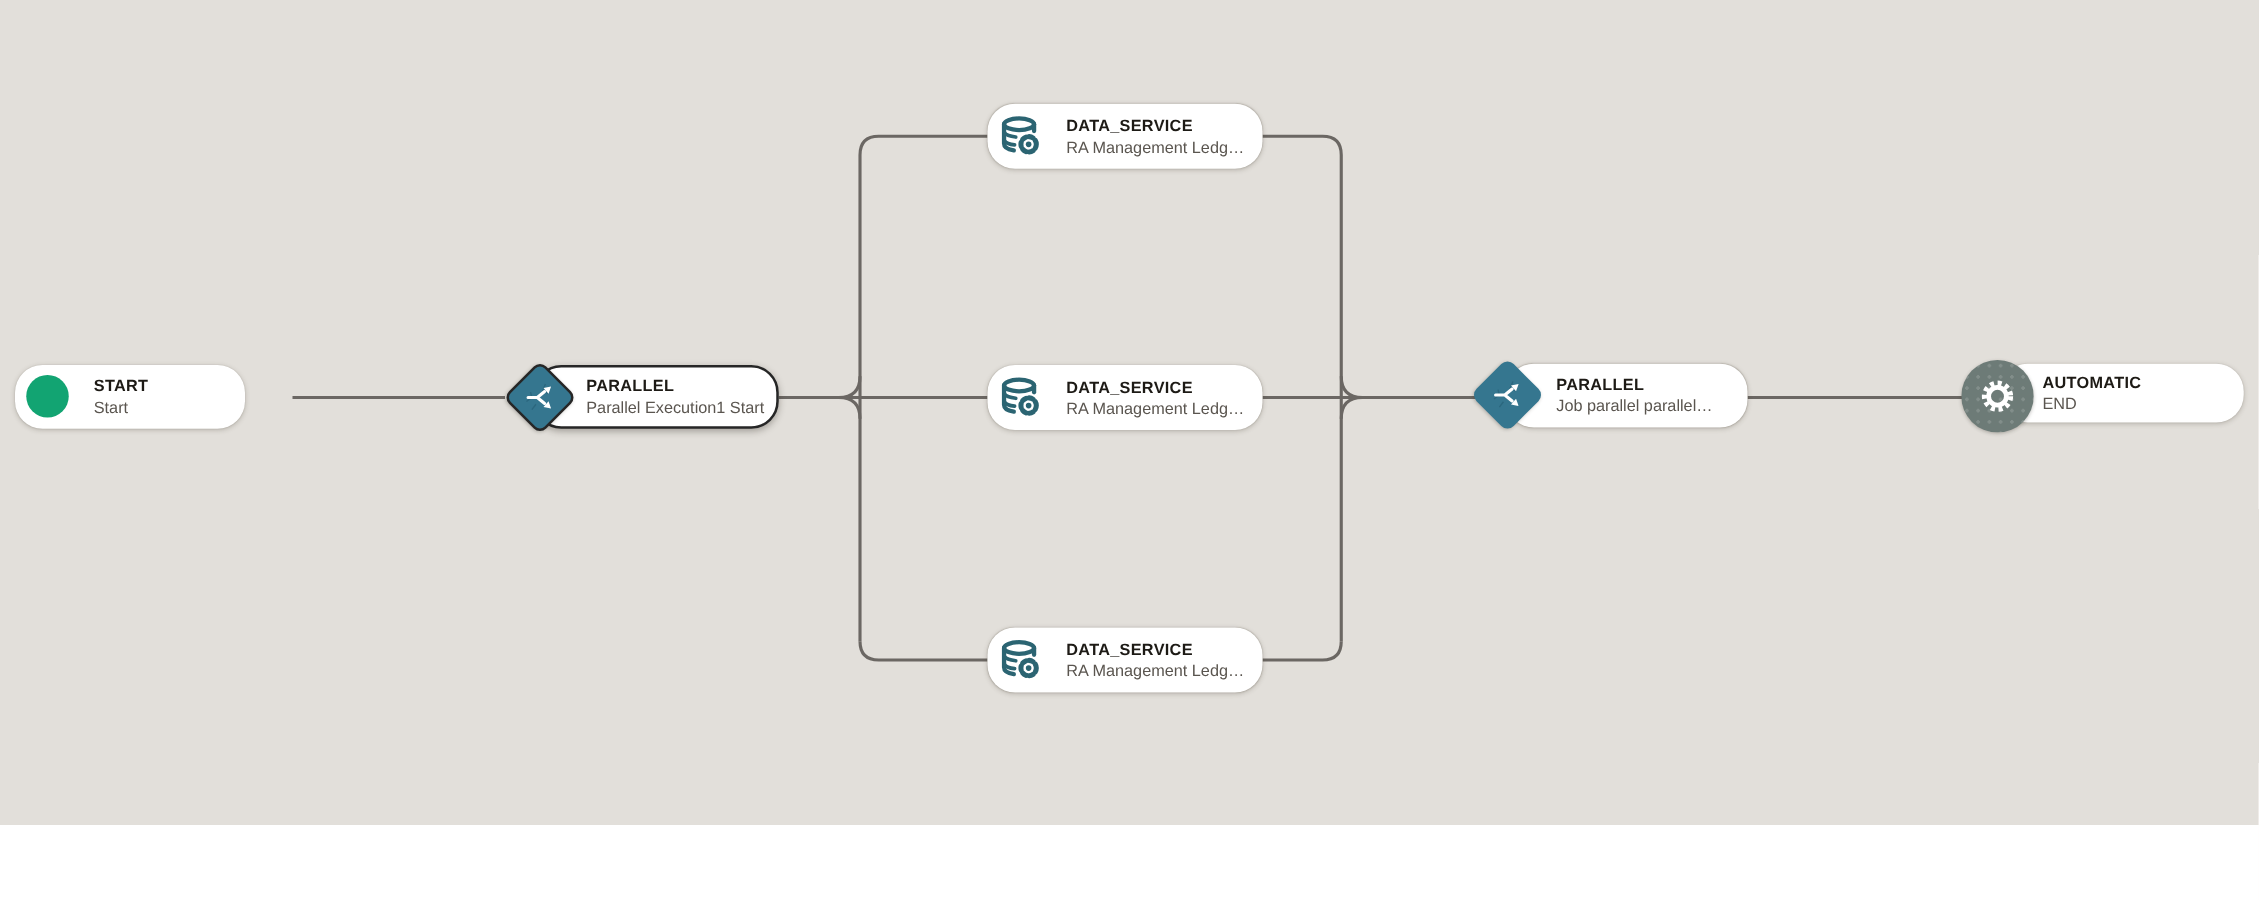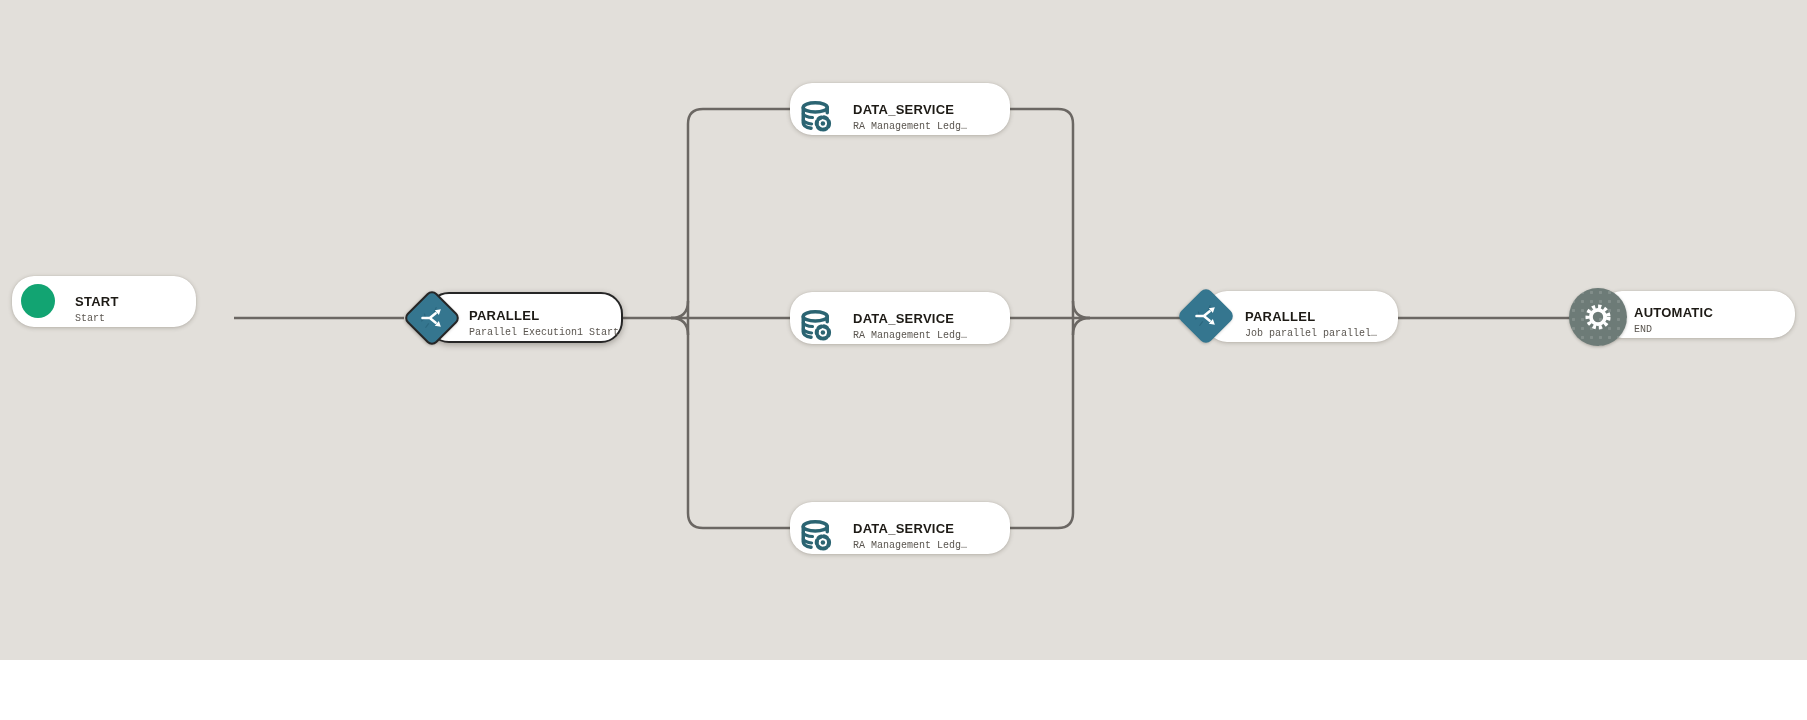--- a/index.html
+++ b/index.html
@@ -17,28 +17,28 @@
   }
   *{box-sizing:border-box;margin:0;padding:0;}
   html,body{width:1807px;height:720px;background:#ffffff;overflow:hidden;
     font-family:"Liberation Sans","DejaVu Sans",sans-serif;}
   .canvas{position:relative;width:1807px;height:660px;background:var(--canvas-bg);}
   .edges{position:absolute;left:0;top:0;width:1807px;height:660px;}
   .edge{stroke:var(--edge);stroke-width:2.5;fill:none;}
 
   .node{position:absolute;background:var(--card-bg);border-radius:22px;
     box-shadow:0 1px 4px rgba(70,60,45,.28),0 0 1px rgba(70,60,45,.2);
-    display:flex;align-items:flex-end;z-index:2;}
+    display:flex;align-items:center;z-index:2;}
   .node.selected{border:2px solid var(--selected-border);
     box-shadow:0 2px 6px rgba(40,35,25,.35);}
   .icon-area{width:51px;display:flex;align-items:center;justify-content:center;flex:0 0 auto;}
   .vdiv{width:1px;background:var(--divider);margin:4px 0;flex:0 0 auto;}
   .texts{display:flex;flex-direction:column;justify-content:center;padding-left:11px;min-width:0;}
   .title{font-size:13px;font-weight:700;line-height:16px;color:var(--title);letter-spacing:.25px;white-space:nowrap;}
-  .subtitle{font-size:10px;line-height:17px;color:var(--subtitle);white-space:nowrap;font-family:Liberation Mono, monospace;}
+  .subtitle{font-size:13px;line-height:17px;color:var(--subtitle);white-space:nowrap;}
 
   
   .start-circle{position:absolute;left:9px;top:8px;width:34px;height:34px;border-radius:50%;
     background:var(--start-green);}
 
   
   .diamond{position:absolute;width:42px;height:42px;border-radius:7px;
     background:var(--accent-teal);transform:rotate(45deg);z-index:3;
     display:flex;align-items:center;justify-content:center;
     box-shadow:0 1px 3px rgba(50,45,35,.3);}
@@ -79,21 +79,21 @@
     <path class="edge" d="M671 318 Q688 318 688 335"></path>
     <path class="edge" d="M1010 109 H1058 Q1073 109 1073 124"></path>
     <path class="edge" d="M1010 528 H1058 Q1073 528 1073 513"></path>
     <path class="edge" d="M1073 124 V513"></path>
     <path class="edge" d="M1073 301 Q1073 318 1090 318"></path>
     <path class="edge" d="M1073 335 Q1073 318 1090 318"></path>
     <path class="edge" d="M1010 318 H1180"></path>
     <path class="edge" d="M1398 318 H1572"></path>
   </svg>
 
-  <div class="node" style="left:12px;top:276px;width:184px;height:51px;">
+  <div class="node" style="left:12px;top:292px;width:184px;height:51px;">
     <div class="icon-area">
       <span class="start-circle"></span>
     </div>
     <div class="vdiv"></div>
     <div class="texts">
       <div class="title">START</div>
       <div class="subtitle">Start</div>
     </div>
   </div>
 

